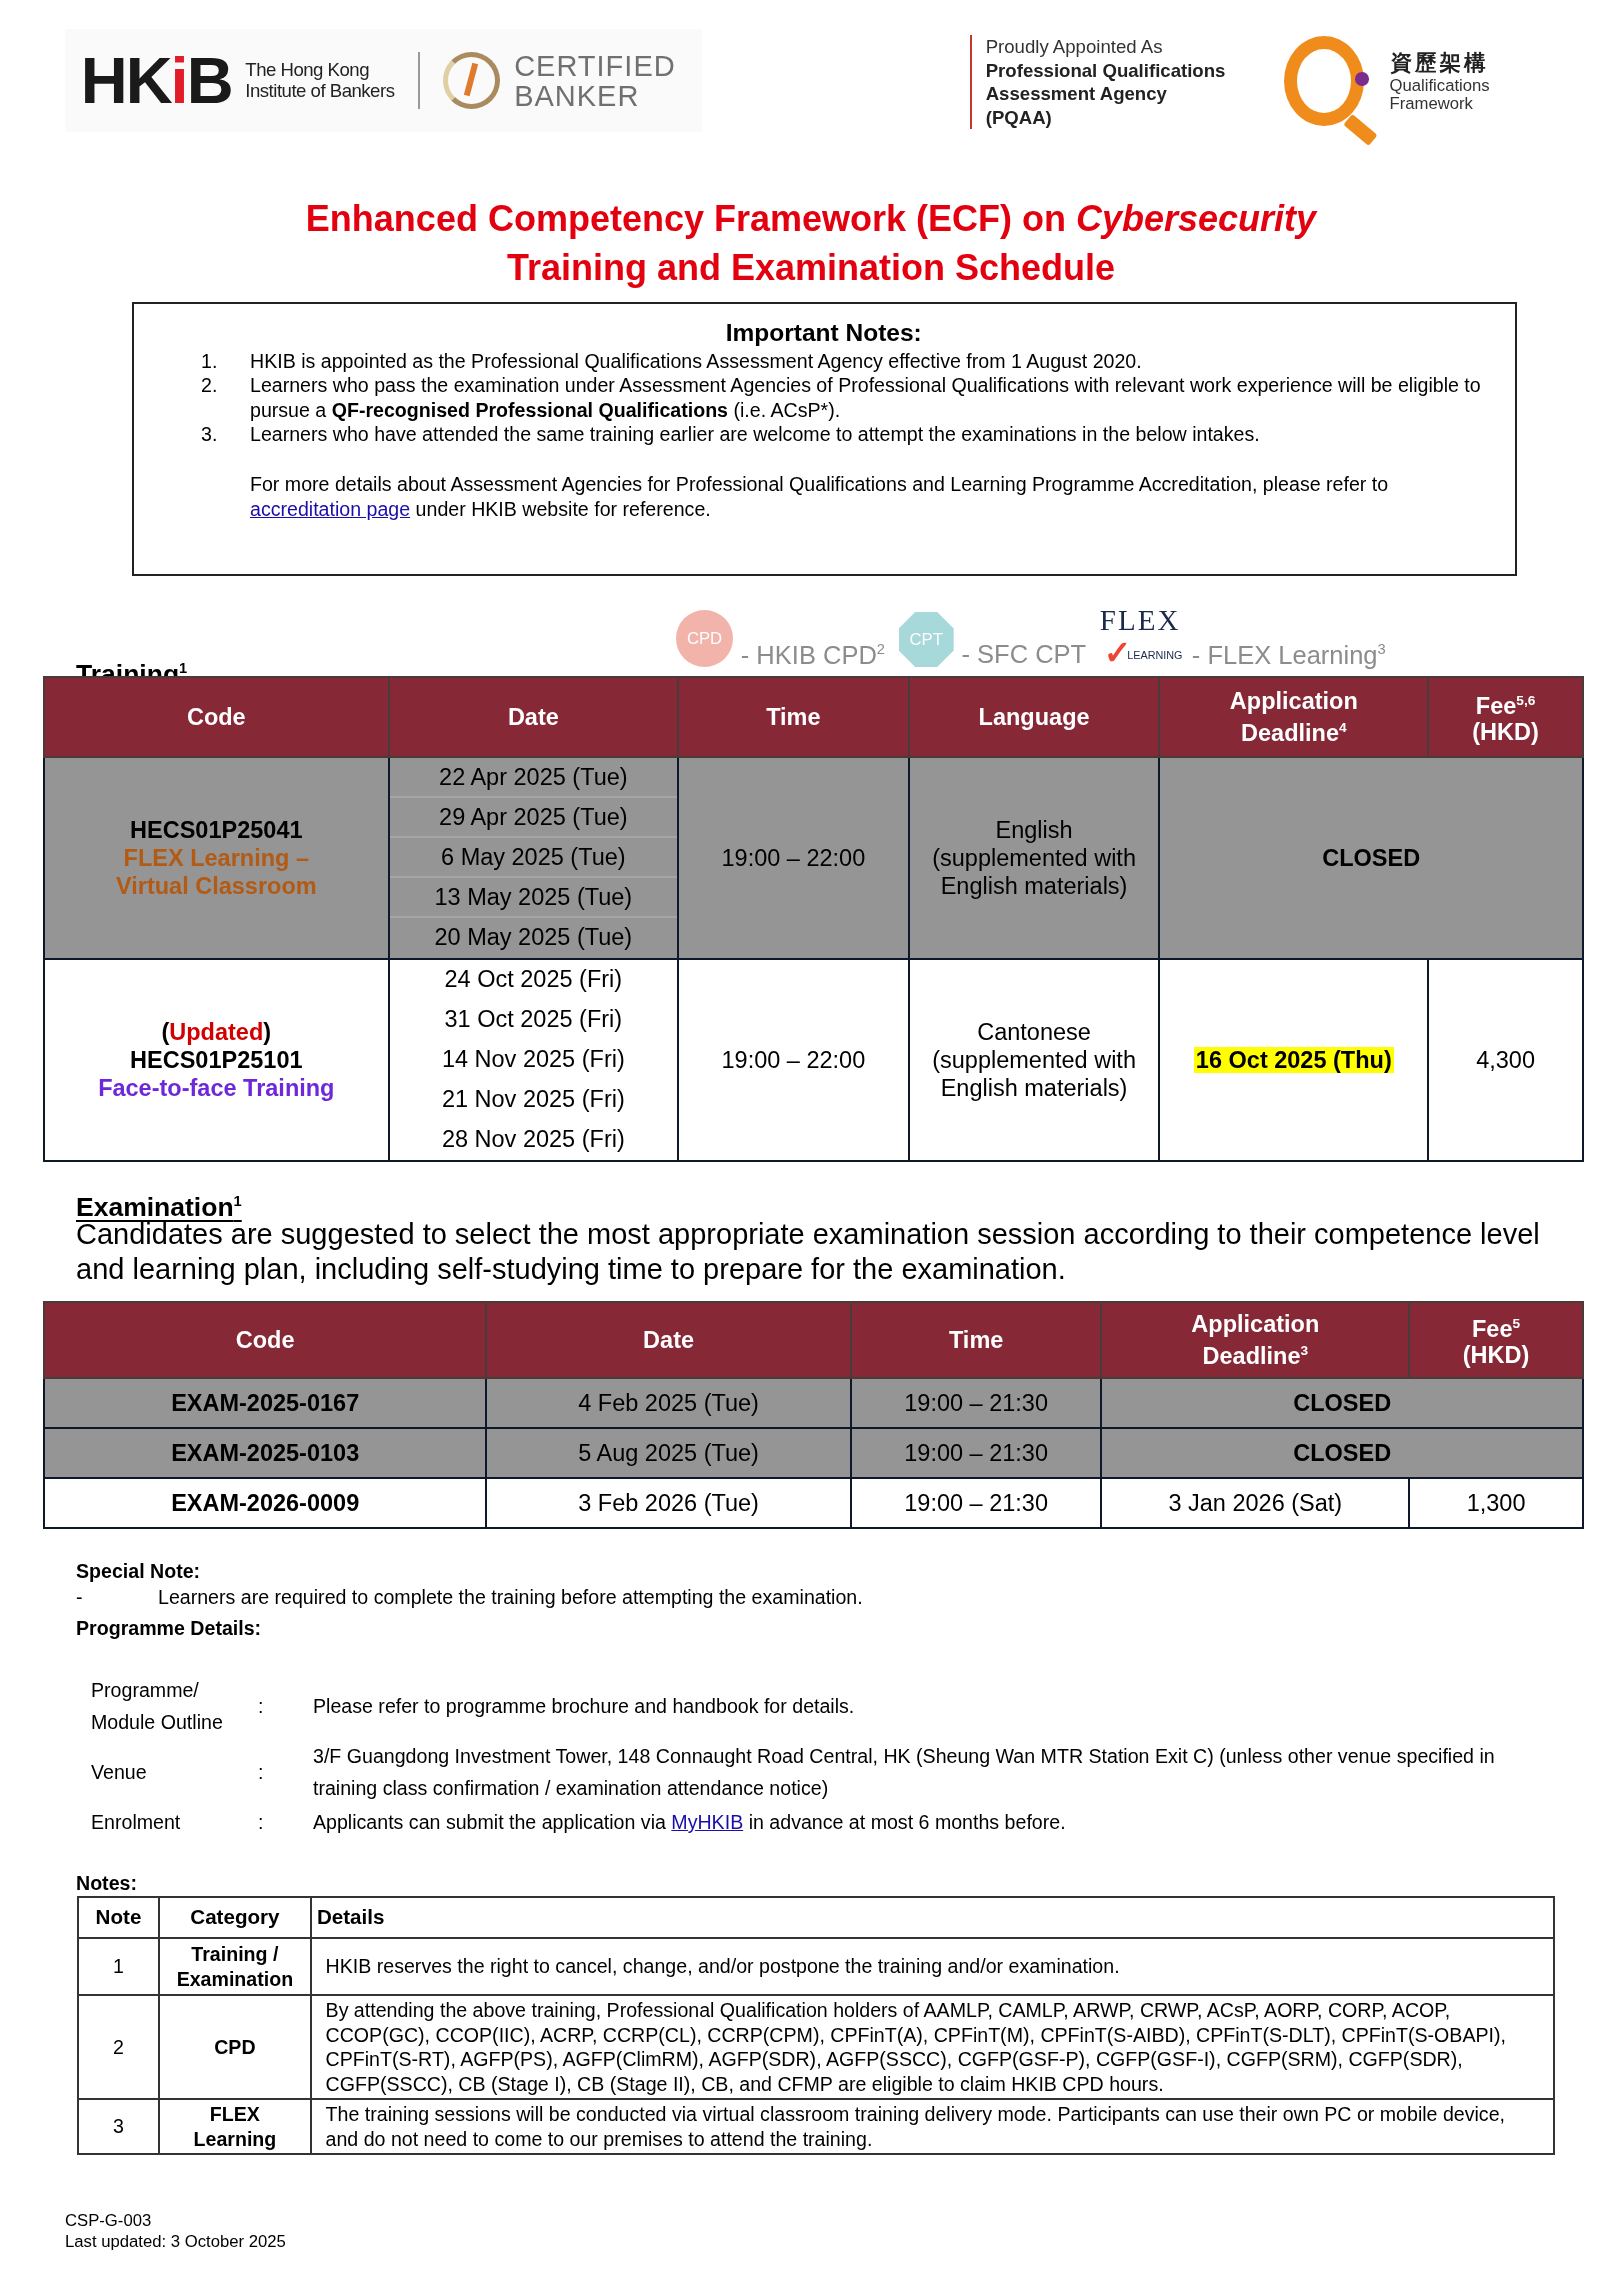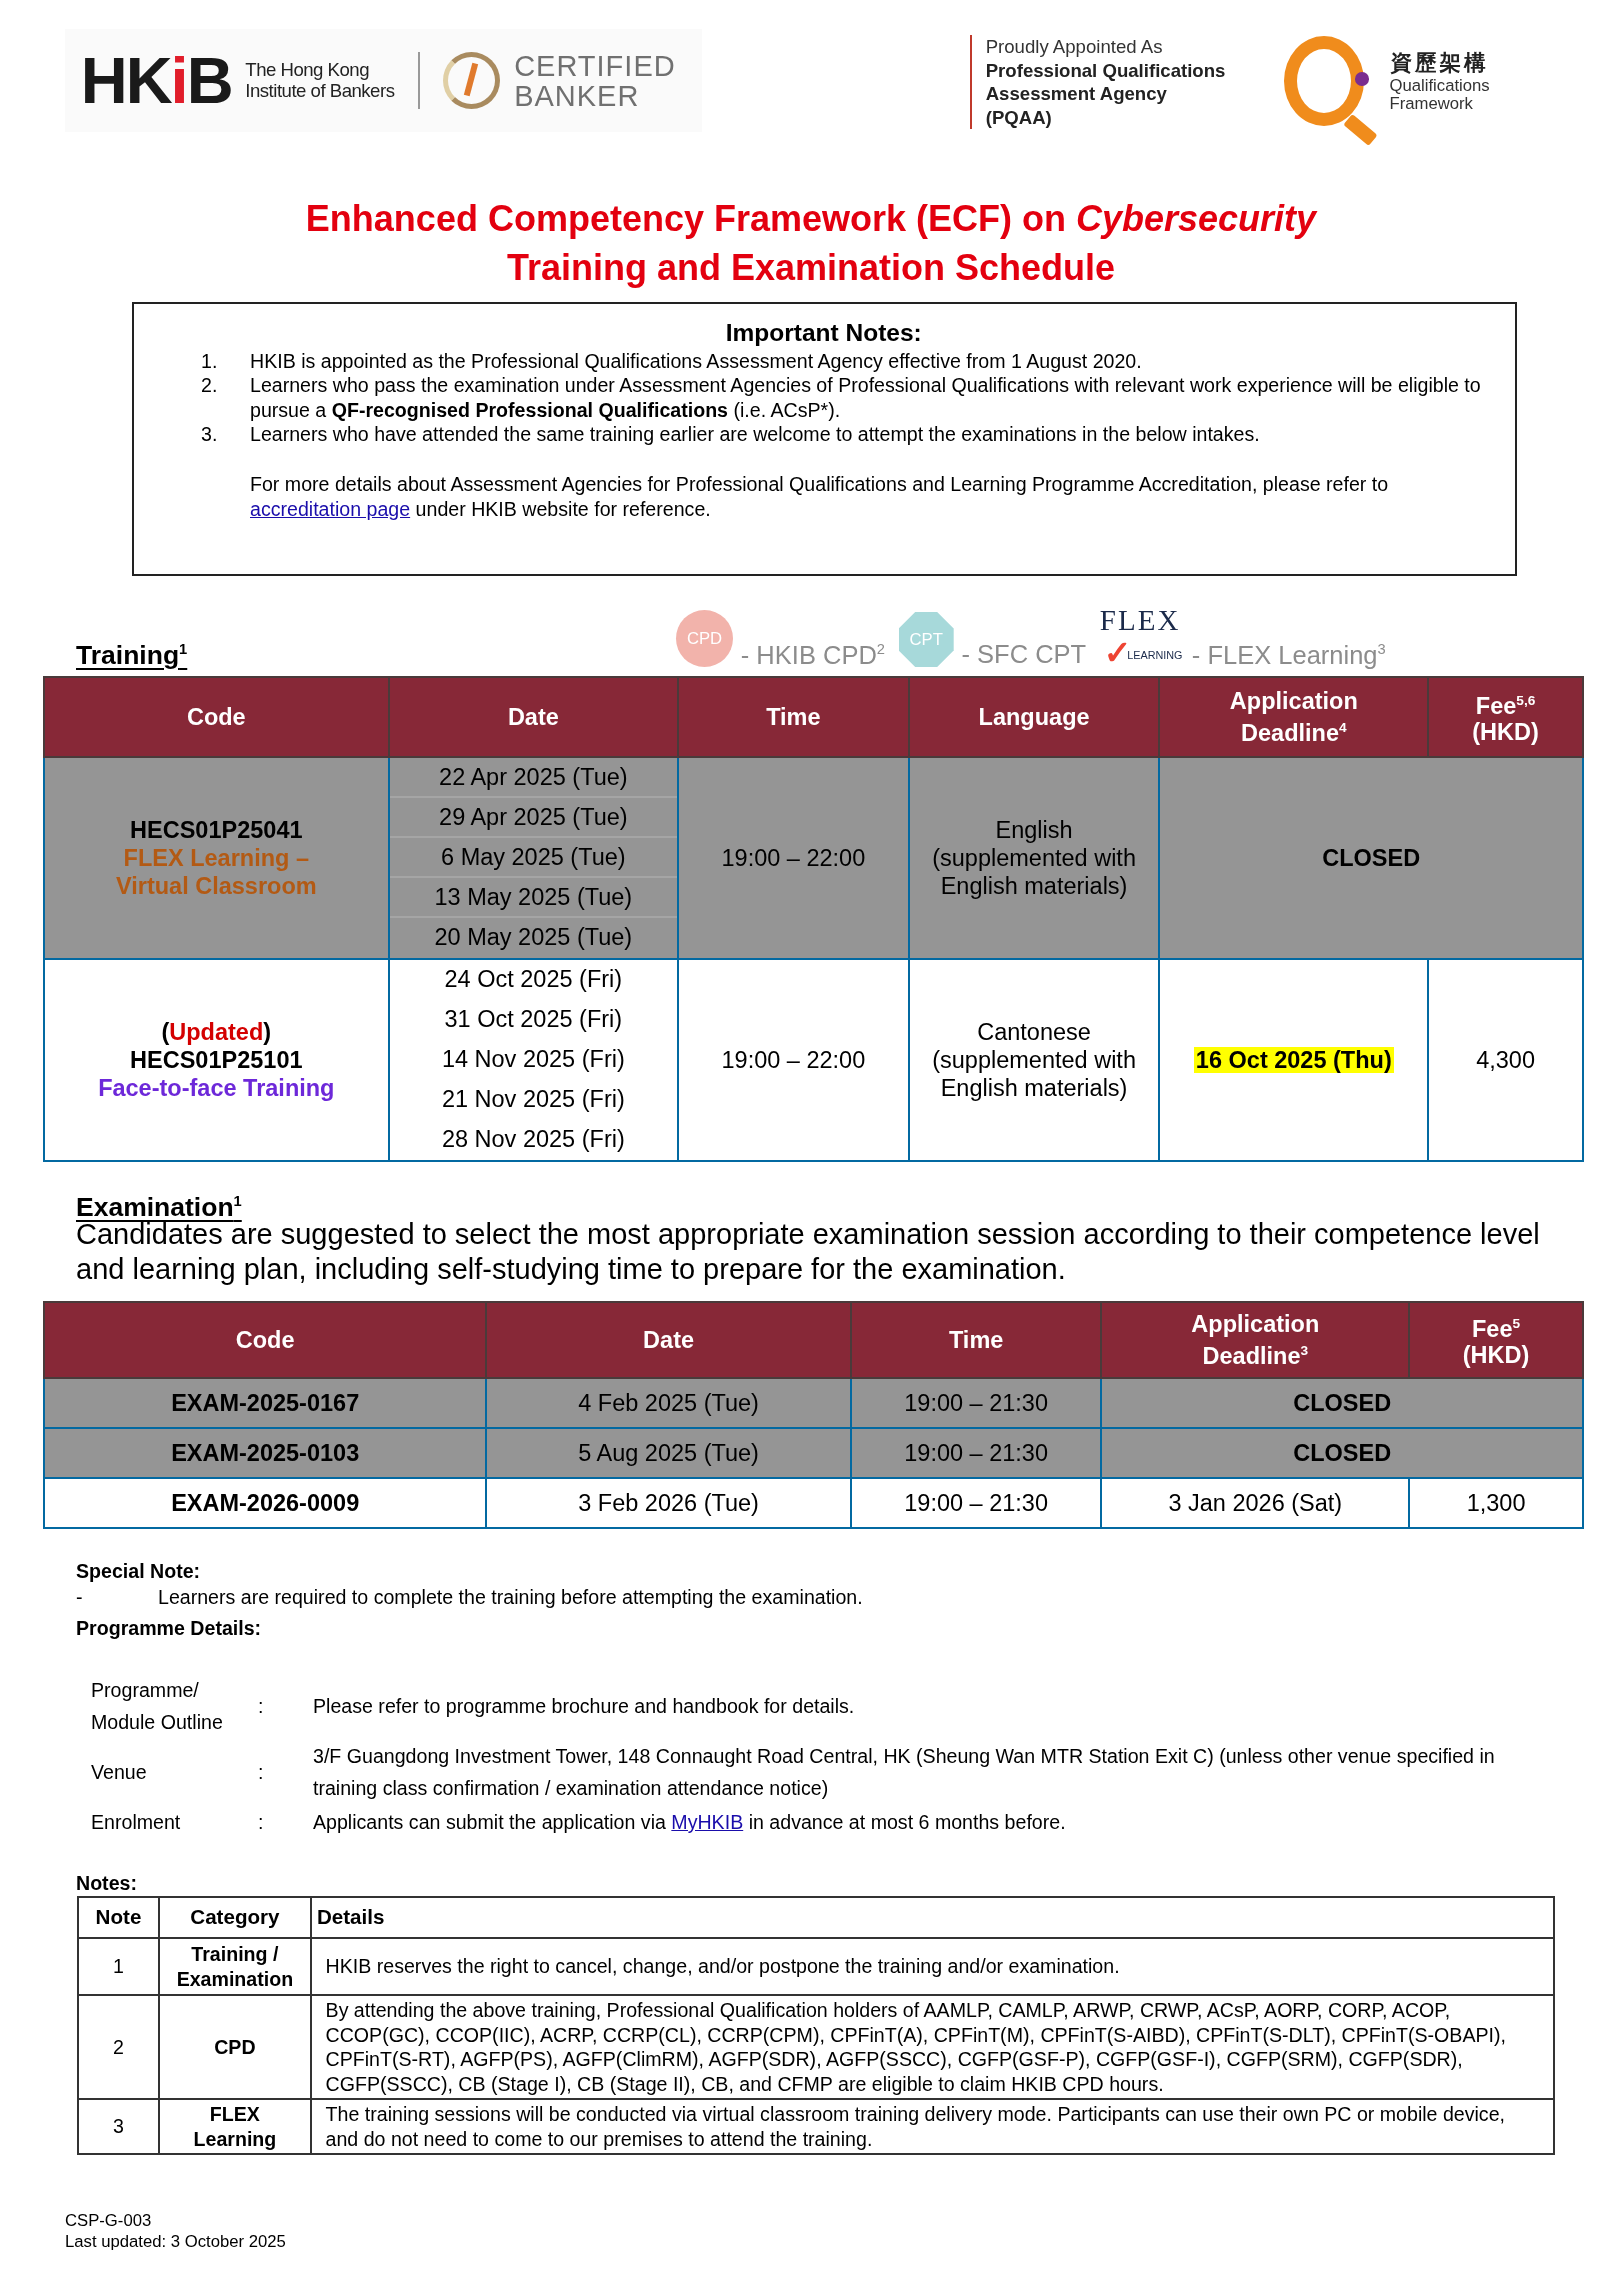--- a/index.html
+++ b/index.html
@@ -51,21 +51,21 @@
   .flex-logo .fl { position: absolute; left: 0; top: 0; font-family: "Liberation Serif", serif; font-size: 29px; color: #1b2a4a; letter-spacing: 2px; }
   .flex-logo .chk { position: absolute; left: 3.9px; top: 29px; color: #e43; font-size: 33px; font-weight: 700; }
   .flex-logo .lrn { position: absolute; left: 27.4px; top: 45px; font-size: 10.8px; color: #1b2a4a; letter-spacing: 0; }
   .legend sup { font-size: 14.7px; }
   .legend .lbl { margin: 0 13.7px 3.9px 7.8px; line-height: 29px; }
 
   
   table { border-collapse: collapse; position: absolute; }
   th { background: #872837; color: #fff; font-weight: 700; font-size: 23.5px; line-height: 26.5px; border: 2px solid #4a3a3a; text-align: center; vertical-align: middle; }
   th sup { font-size: 13.7px; }
-  td { border: 2px solid #0369a1; text-align: center; vertical-align: middle; font-size: 23.5px; line-height: 28px; }
+  td { border: 2px solid #0f172a; text-align: center; vertical-align: middle; font-size: 23.5px; line-height: 28px; }
   .grey td, td.grey { background: #959595; }
 
   #training { left: 43px; top: 676px; width: 1541px; }
   #training th { height: 80px; }
   .tr-date-cell { padding: 0; }
   .date-stack div { height: 40px; line-height: 39px; }
   .grey .date-stack div { border-bottom: 2px solid #a5a5a5; }
   .grey .date-stack div:last-child { border-bottom: none; border-radius: 12px; }
   .code-main { font-weight: 700; }
   .code-flex { color: #b35a14; font-weight: 700; }
@@ -146,21 +146,21 @@
   <ul class="imp-list">
     <li><span class="num">1.</span><span>HKIB is appointed as the Professional Qualifications Assessment Agency effective from 1 August 2020.</span></li>
     <li><span class="num">2.</span><span>Learners who pass the examination under Assessment Agencies of Professional Qualifications with relevant work experience will be eligible to pursue a </span><b>QF-recognised Professional Qualifications</b><span> (i.e. ACsP*).</span></li>
     <li><span class="num">3.</span><span>Learners who have attended the same training earlier are welcome to attempt the examinations in the below intakes.</span></li>
   </ul>
   <div class="imp-more">
     <span>For more details about Assessment Agencies for Professional Qualifications and Learning Programme Accreditation, please refer to </span><a href="#">accreditation page</a><span> under HKIB website for reference.</span>
   </div>
 </div>
 
-<div class="sec-head" style="top:640px;"><span>Training</span><sup>1</sup></div>
+<div class="sec-head" style="top:659px;"><span>Training</span><sup>1</sup></div>
 
 <div class="legend">
   <div class="badge-cpd">CPD</div>
   <span class="lbl"><span>- HKIB CPD</span><sup>2</sup></span>
   <div class="badge-cpt">CPT</div>
   <span class="lbl"><span>- SFC CPT</span></span>
   <div class="flex-logo">
     <span class="fl">FLEX</span>
       <span class="chk">✓</span>
       <span class="lrn">LEARNING</span>

